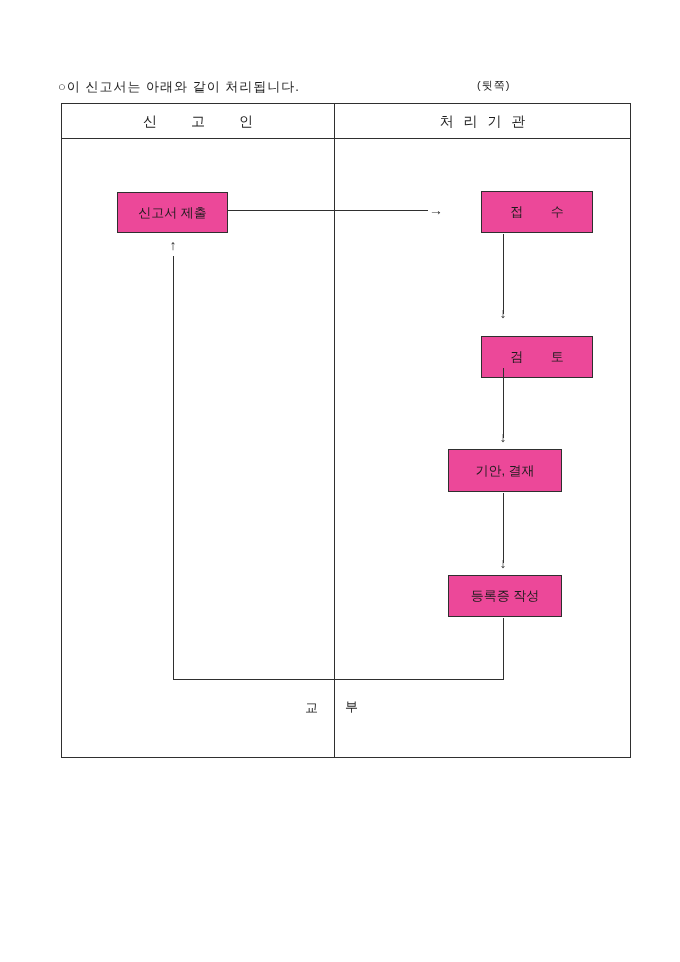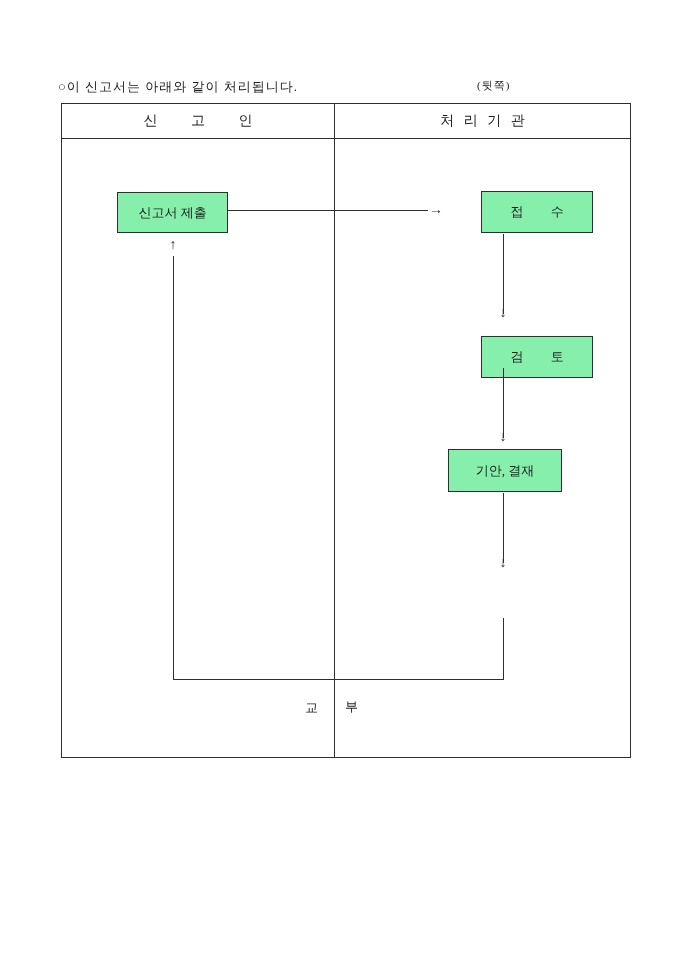--- a/index.html
+++ b/index.html
@@ -5,21 +5,21 @@
   :root{
     --line:#2f2f2f;
     --text:#1c1c1c;
     --bg:#ffffff;
   }
   html,body{margin:0;padding:0;background:#fff;}
   #page{
     position:relative;
     width:680px;height:962px;
     background:var(--bg);
-    font-family:Liberation Serif, serif;
+    font-family:Liberation Sans, sans-serif;
     color:var(--text);
     overflow:hidden;
   }
   
   .note{
     position:absolute;left:58px;top:78px;
     font-size:13px;letter-spacing:1px;white-space:pre;
   }
   .side-label{
     position:absolute;left:477px;top:78px;
@@ -44,21 +44,21 @@
   .hdr{
     position:absolute;top:0;height:34px;line-height:34px;
     text-align:center;font-size:14px;white-space:pre;
   }
   .hdr-left{left:0;width:272px;letter-spacing:15px;text-indent:15px;}
   .hdr-right{left:273px;width:295px;letter-spacing:3px;text-indent:3px;}
   
   .fbox{
     position:absolute;
     border:1px solid var(--line);
-    background:#86efac;
+    background:#ec4899;
     font-size:13px;text-align:center;white-space:pre;
     display:flex;align-items:center;justify-content:center;
     box-sizing:border-box;
   }
   .wide2{letter-spacing:12px;text-indent:12px;margin-left:33px;}
   #box-submit {left:117px;top:192px;width:111px;height:41px;}
   #box-step0  {left:448px;top:191px;width:112px;height:42px;}
   #box-step1  {left:448px;top:336px;width:112px;height:42px;}
   #box-step2  {left:448px;top:449px;width:114px;height:43px;}
   #box-step3  {left:448px;top:575px;width:114px;height:42px;}
@@ -98,20 +98,21 @@
     <div class="divider"></div>
     <div class="hsep"></div>
     <div class="hdr hdr-left">신 고 인</div>
     <div class="hdr hdr-right">처 리 기 관</div>
   </div>
 
   <div class="fbox" id="box-submit">신고서 제출</div>
   <div class="fbox wide2" id="box-step0">접 수</div>
   <div class="fbox wide2" id="box-step1">검 토</div>
   <div class="fbox" id="box-step2">기안, 결재</div>
+  <div class="fbox" id="box-step3">등록증 작성</div>
 
   <div class="cline" id="l-submit-receipt"></div>
   <div class="cline" id="l-receipt-review"></div>
   <div class="cline" id="l-review-draft"></div>
   <div class="cline" id="l-draft-cert"></div>
   <div class="cline" id="l-cert-down"></div>
   <div class="cline" id="l-return-h"></div>
   <div class="cline" id="l-return-up"></div>
 
   <span class="arrow" id="a-right">→</span>

